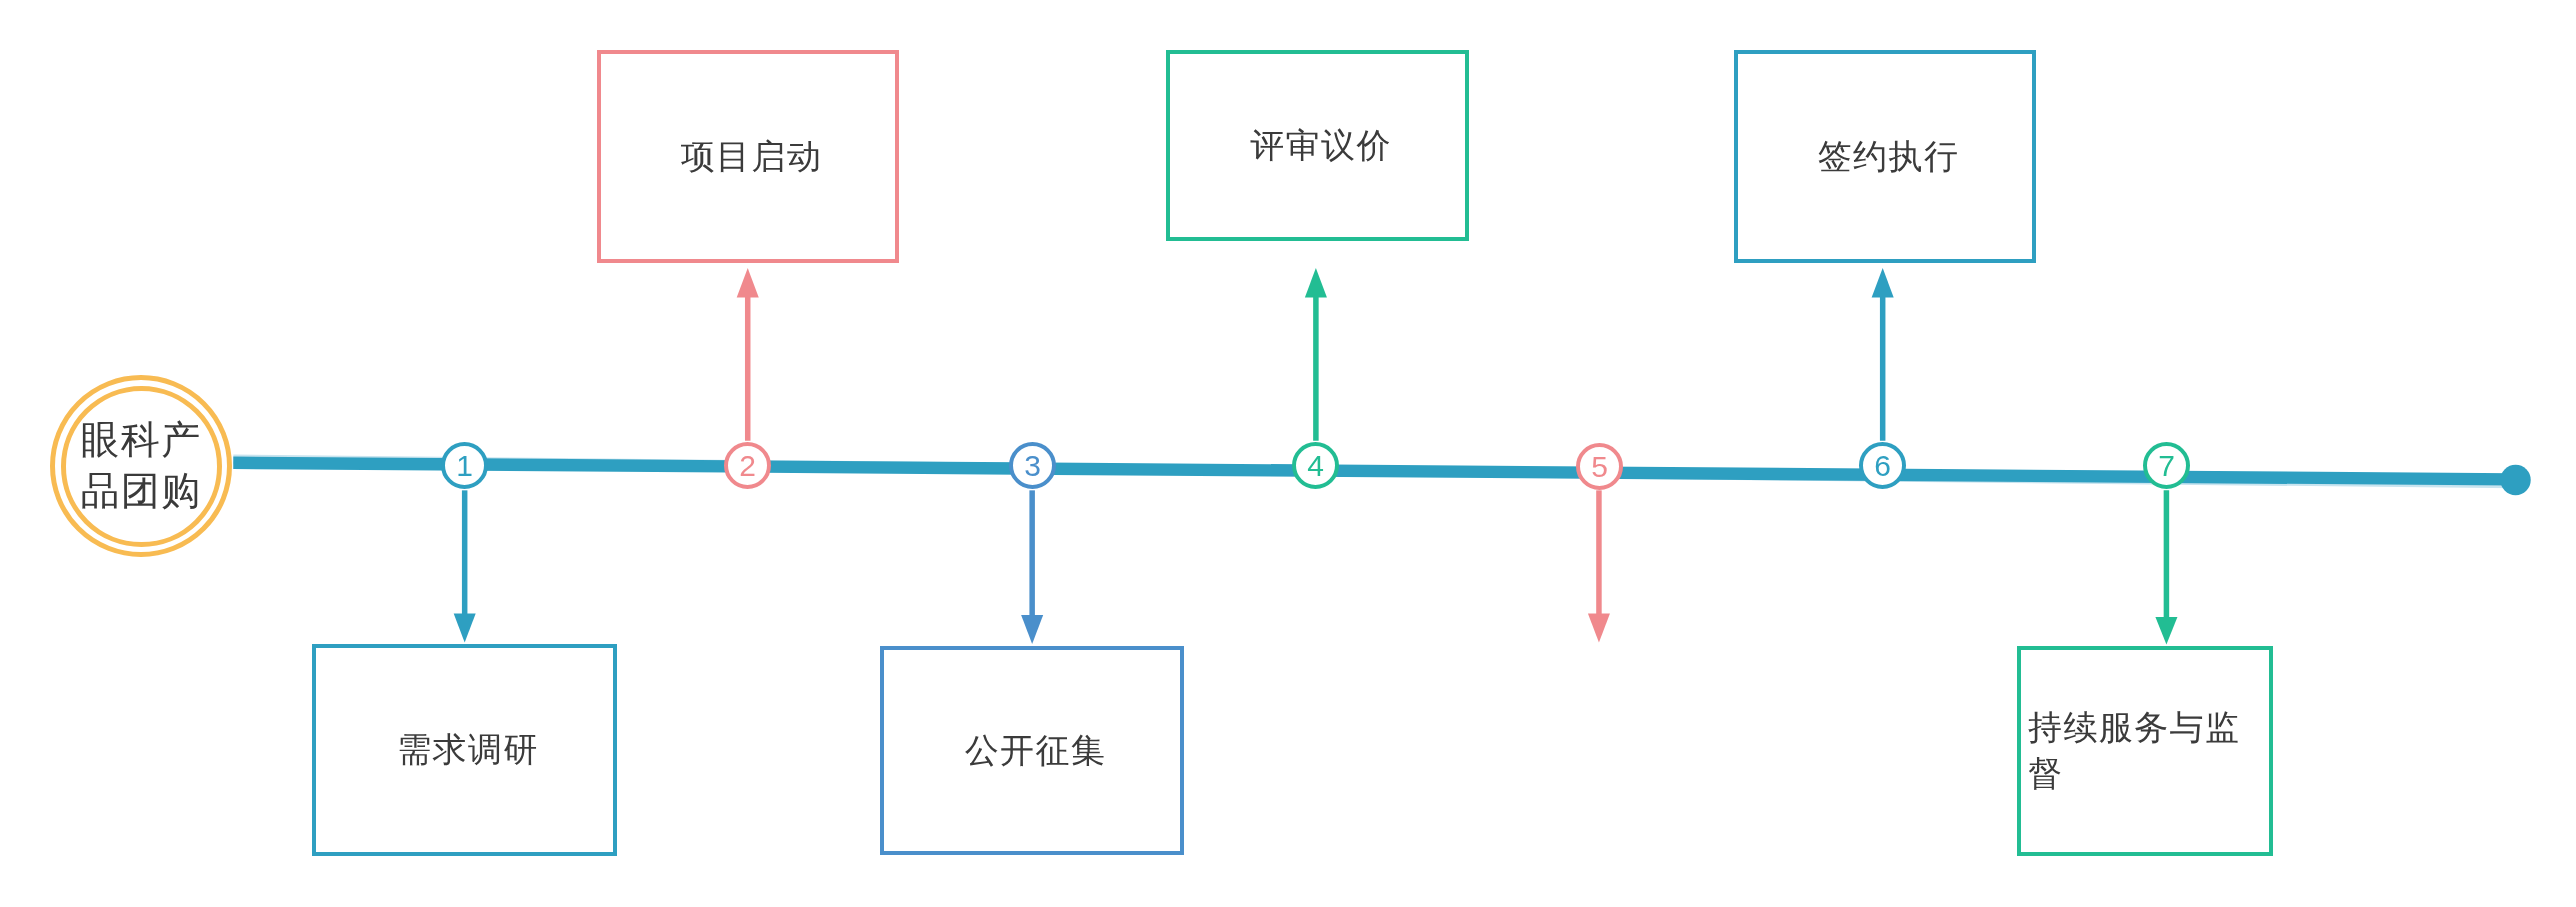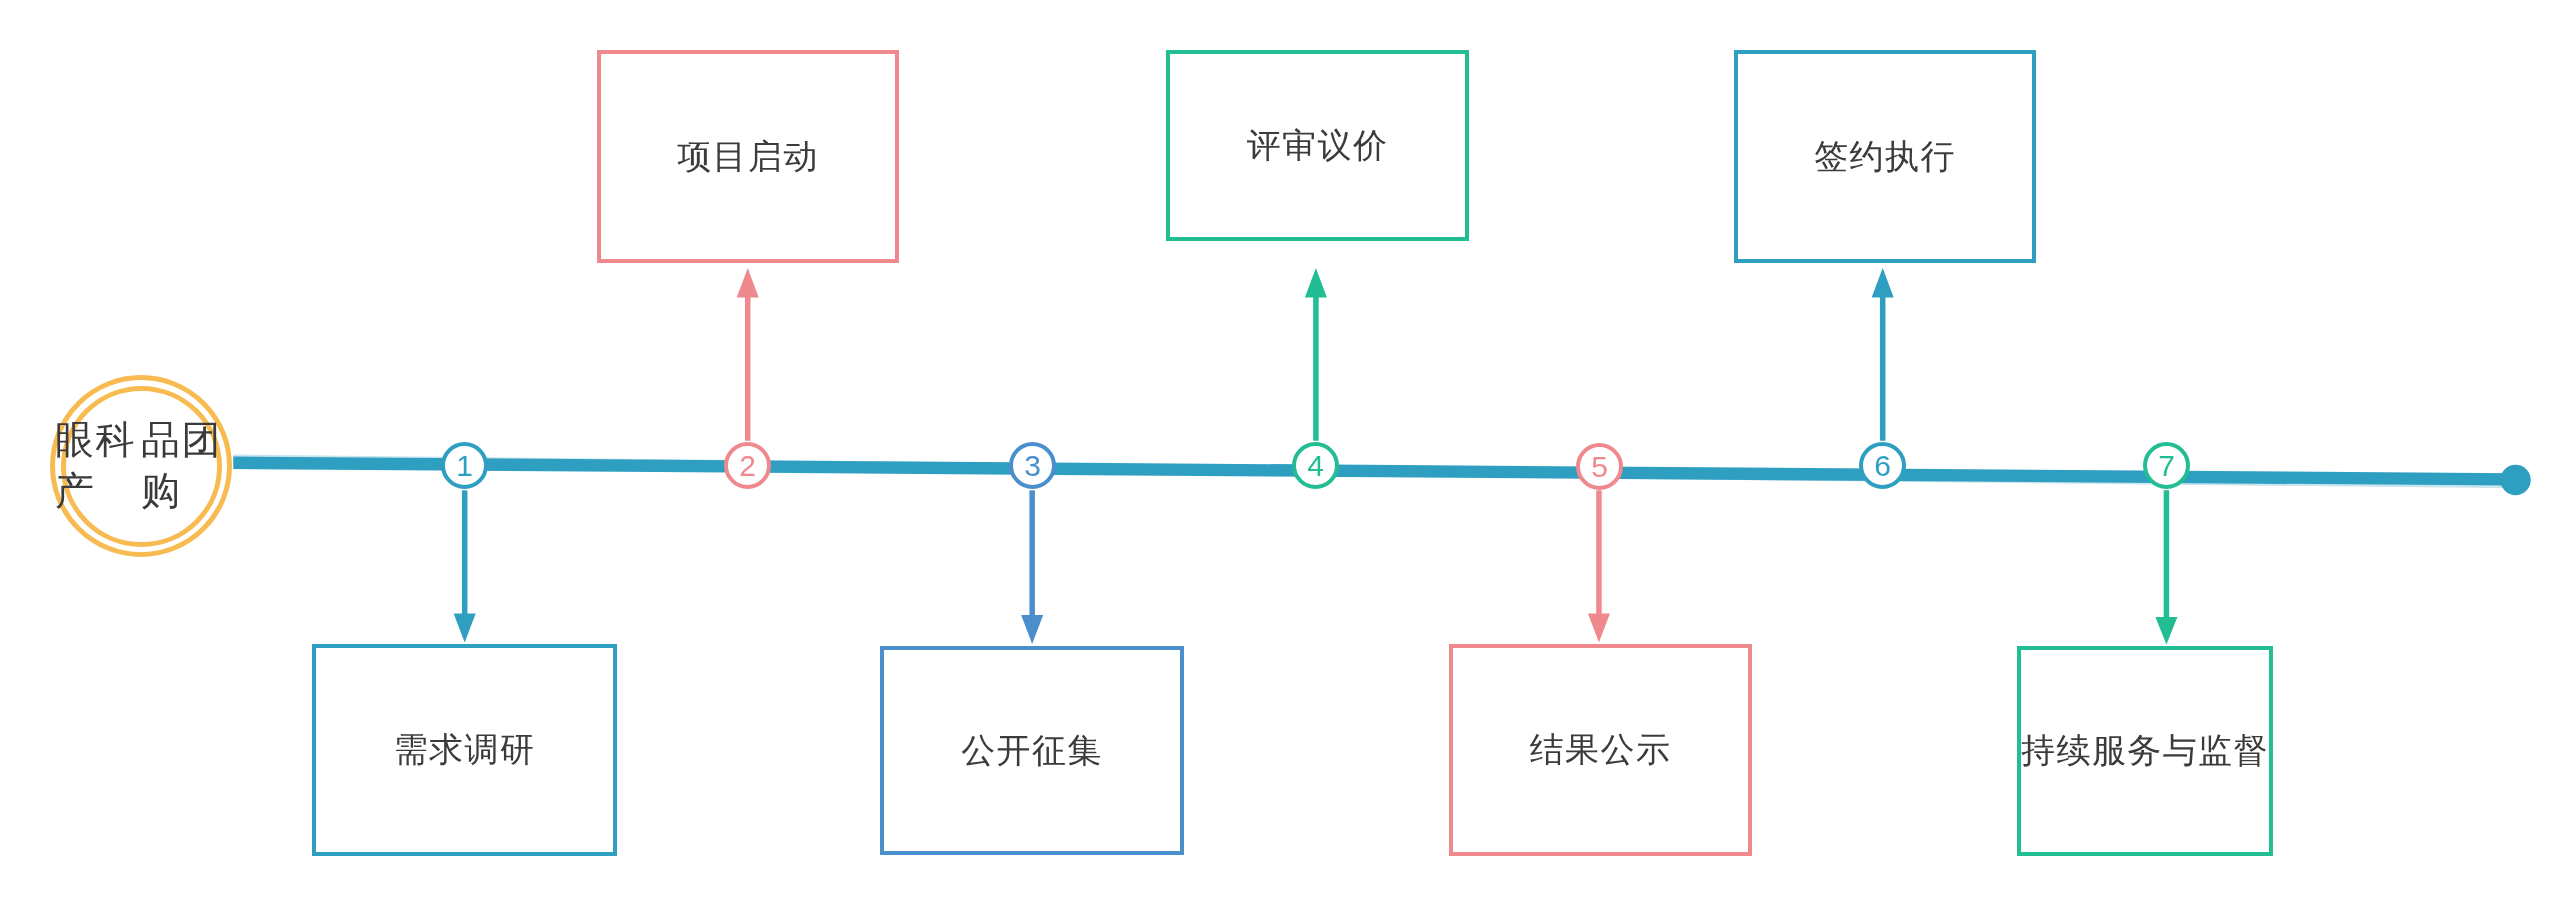--- a/index.html
+++ b/index.html
@@ -11,20 +11,21 @@
     overflow:hidden;
   }
   .layer{position:absolute;left:0;top:0;}
   
   .stage-box{
     position:absolute;
     background:#ffffff;
     display:flex;align-items:center;justify-content:center;
     font-size:34px;color:#3b3b3b;letter-spacing:1.4px;
     box-sizing:border-box;
+    padding-left:7px;
   }
   .b-teal {border:4.1px solid #2E9FC1;}
   .b-pink {border:4.1px solid #F0898D;}
   .b-blue {border:4.1px solid #4A8FCB;align-items:center;}
   .b-green{border:4.1px solid #22BD93;}
   
   .node-badge{
     position:absolute;
     width:39px;height:39px;border-radius:50%;
     background:#ffffff;
@@ -42,21 +43,21 @@
     width:172px;height:172px;
     border:5.5px solid #F8BB52;border-radius:50%;
     background:#ffffff;
   }
   .hub-inner-ring{
     position:absolute;inset:5.5px;
     border:5.5px solid #F8BB52;border-radius:50%;
   }
   .hub-text{
     position:absolute;inset:0;
-    display:flex;flex-direction:row;align-items:center;justify-content:center;
+    display:flex;flex-direction:column;align-items:center;justify-content:center;
     font-size:39px;color:#3a3a3a;line-height:1.3;letter-spacing:1.4px;
   }
 </style>
 </head>
 <body>
 
 <div class="canvas">
 
   <svg class="layer" width="2576" height="907" viewBox="0 0 3739 1317">
 
@@ -137,23 +138,20 @@
   </div>
   <div class="stage-box b-pink" style="left:597px;top:50px;width:302px;height:213px">
     <span>项目启动</span>
   </div>
   <div class="stage-box b-blue" style="left:880px;top:646px;width:304px;height:209px">
     <span>公开征集</span>
   </div>
   <div class="stage-box b-green" style="left:1166px;top:50px;width:303px;height:191px">
     <span>评审议价</span>
   </div>
-  <div class="stage-box b-pink" style="left:1449px;top:644px;width:303px;height:212px">
-    <span>结果公示</span>
-  </div>
   <div class="stage-box b-teal" style="left:1734px;top:50px;width:302px;height:213px">
     <span>签约执行</span>
   </div>
   <div class="stage-box b-green" style="left:2017px;top:646px;width:256px;height:210px">
     <span>持续服务与监督</span>
   </div>
 
 </div>
 
 

